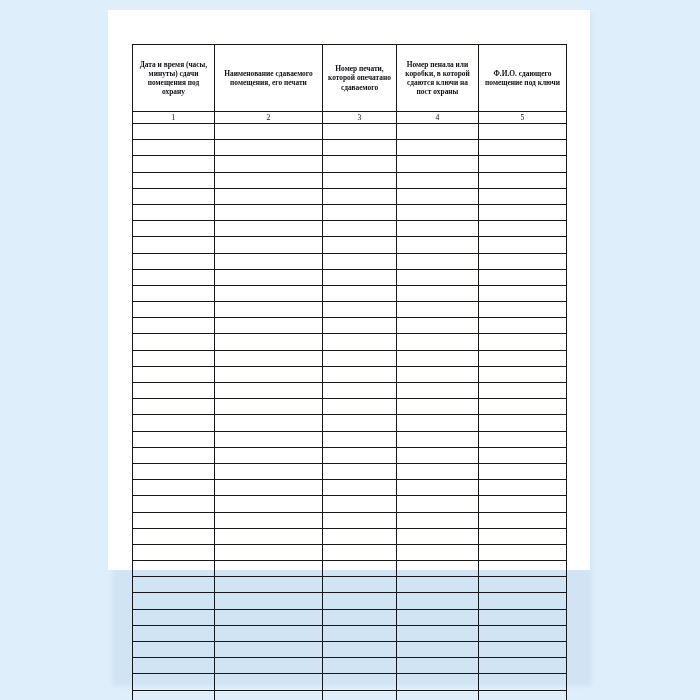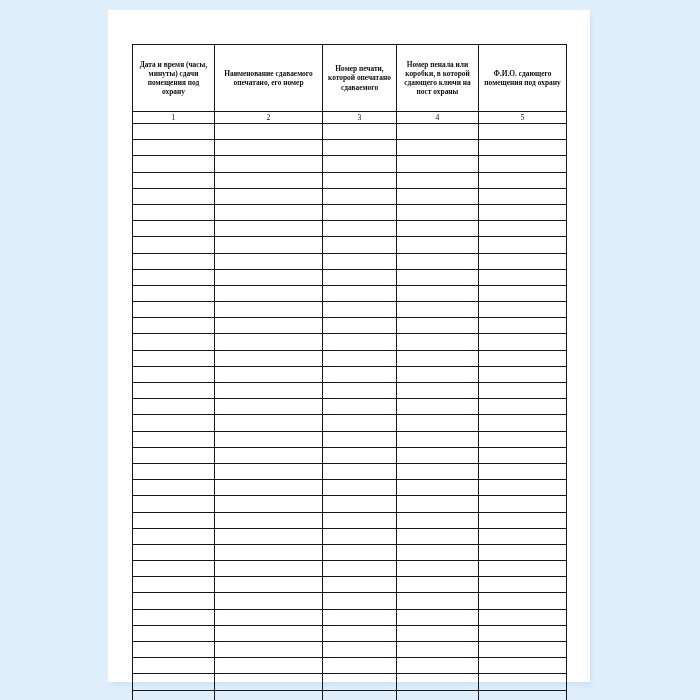--- a/index.html
+++ b/index.html
@@ -27,21 +27,21 @@
     height: 672px;
     background: #c7dcef;
     filter: blur(2px);
     opacity: .55;
   }
   .page {
     position: absolute;
     left: 108px;
     top: 10px;
     width: 482px;
-    height: 672px;
+    height: 560px;
     background: #ffffff;
     box-sizing: border-box;
   }
   .sheet {
     position: absolute;
     left: 24px;
     top: 34px;
     width: 434px;
     height: 608px;
   }
@@ -94,24 +94,24 @@
         <colgroup>
           <col class="c1">
             <col class="c2">
             <col class="c3">
             <col class="c4">
             <col class="c5">
         </colgroup>
         <thead>
           <tr>
             <th class="hdr">Дата и время (часы, минуты) сдачи помещения под охрану</th>
-            <th class="hdr">Наименование сдаваемого опечатано, его номер</th>
+            <th class="hdr">Наименование сдаваемого помещения, его печати</th>
             <th class="hdr">Номер печати, которой опечатано сдаваемого</th>
-            <th class="hdr">Номер пенала или коробки, в которой сдающего ключи на пост охраны</th>
-            <th class="hdr">Ф.И.О. сдающего помещения под охрану</th>
+            <th class="hdr">Номер пенала или коробки, в которой сдаются ключи на пост охраны</th>
+            <th class="hdr">Ф.И.О. сдающего помещение под ключи</th>
           </tr>
           <tr>
             <td class="numrow">1</td>
             <td class="numrow">2</td>
             <td class="numrow">3</td>
             <td class="numrow">4</td>
             <td class="numrow">5</td>
           </tr>
         </thead>
         <tbody id="rows">

